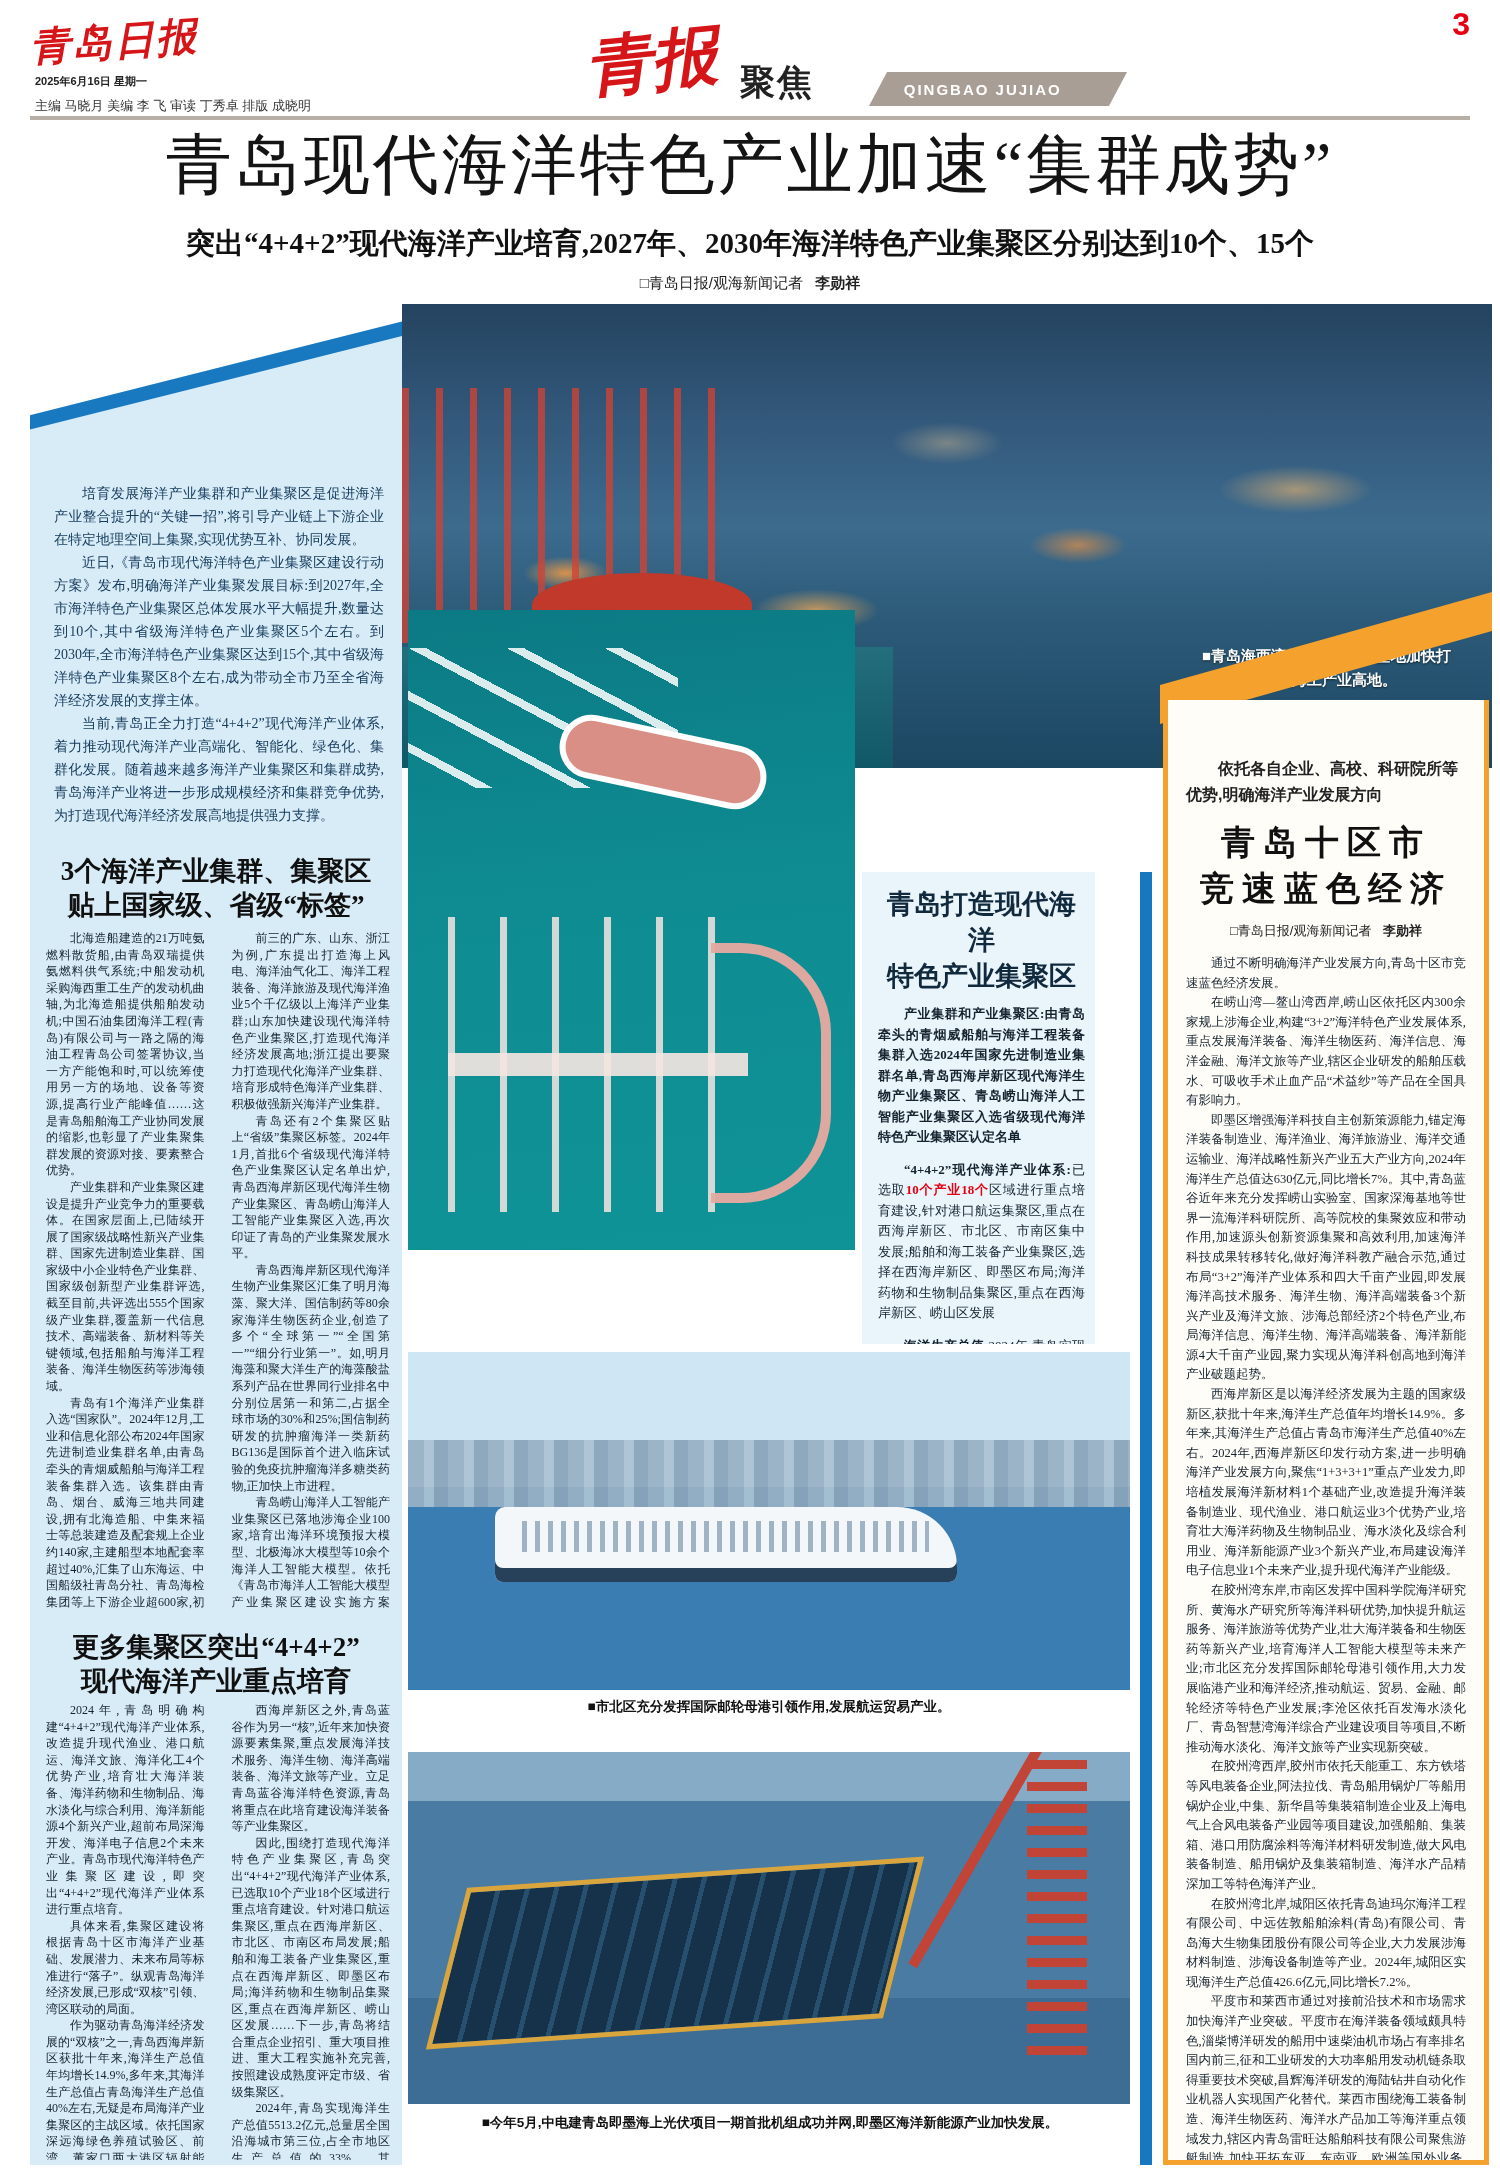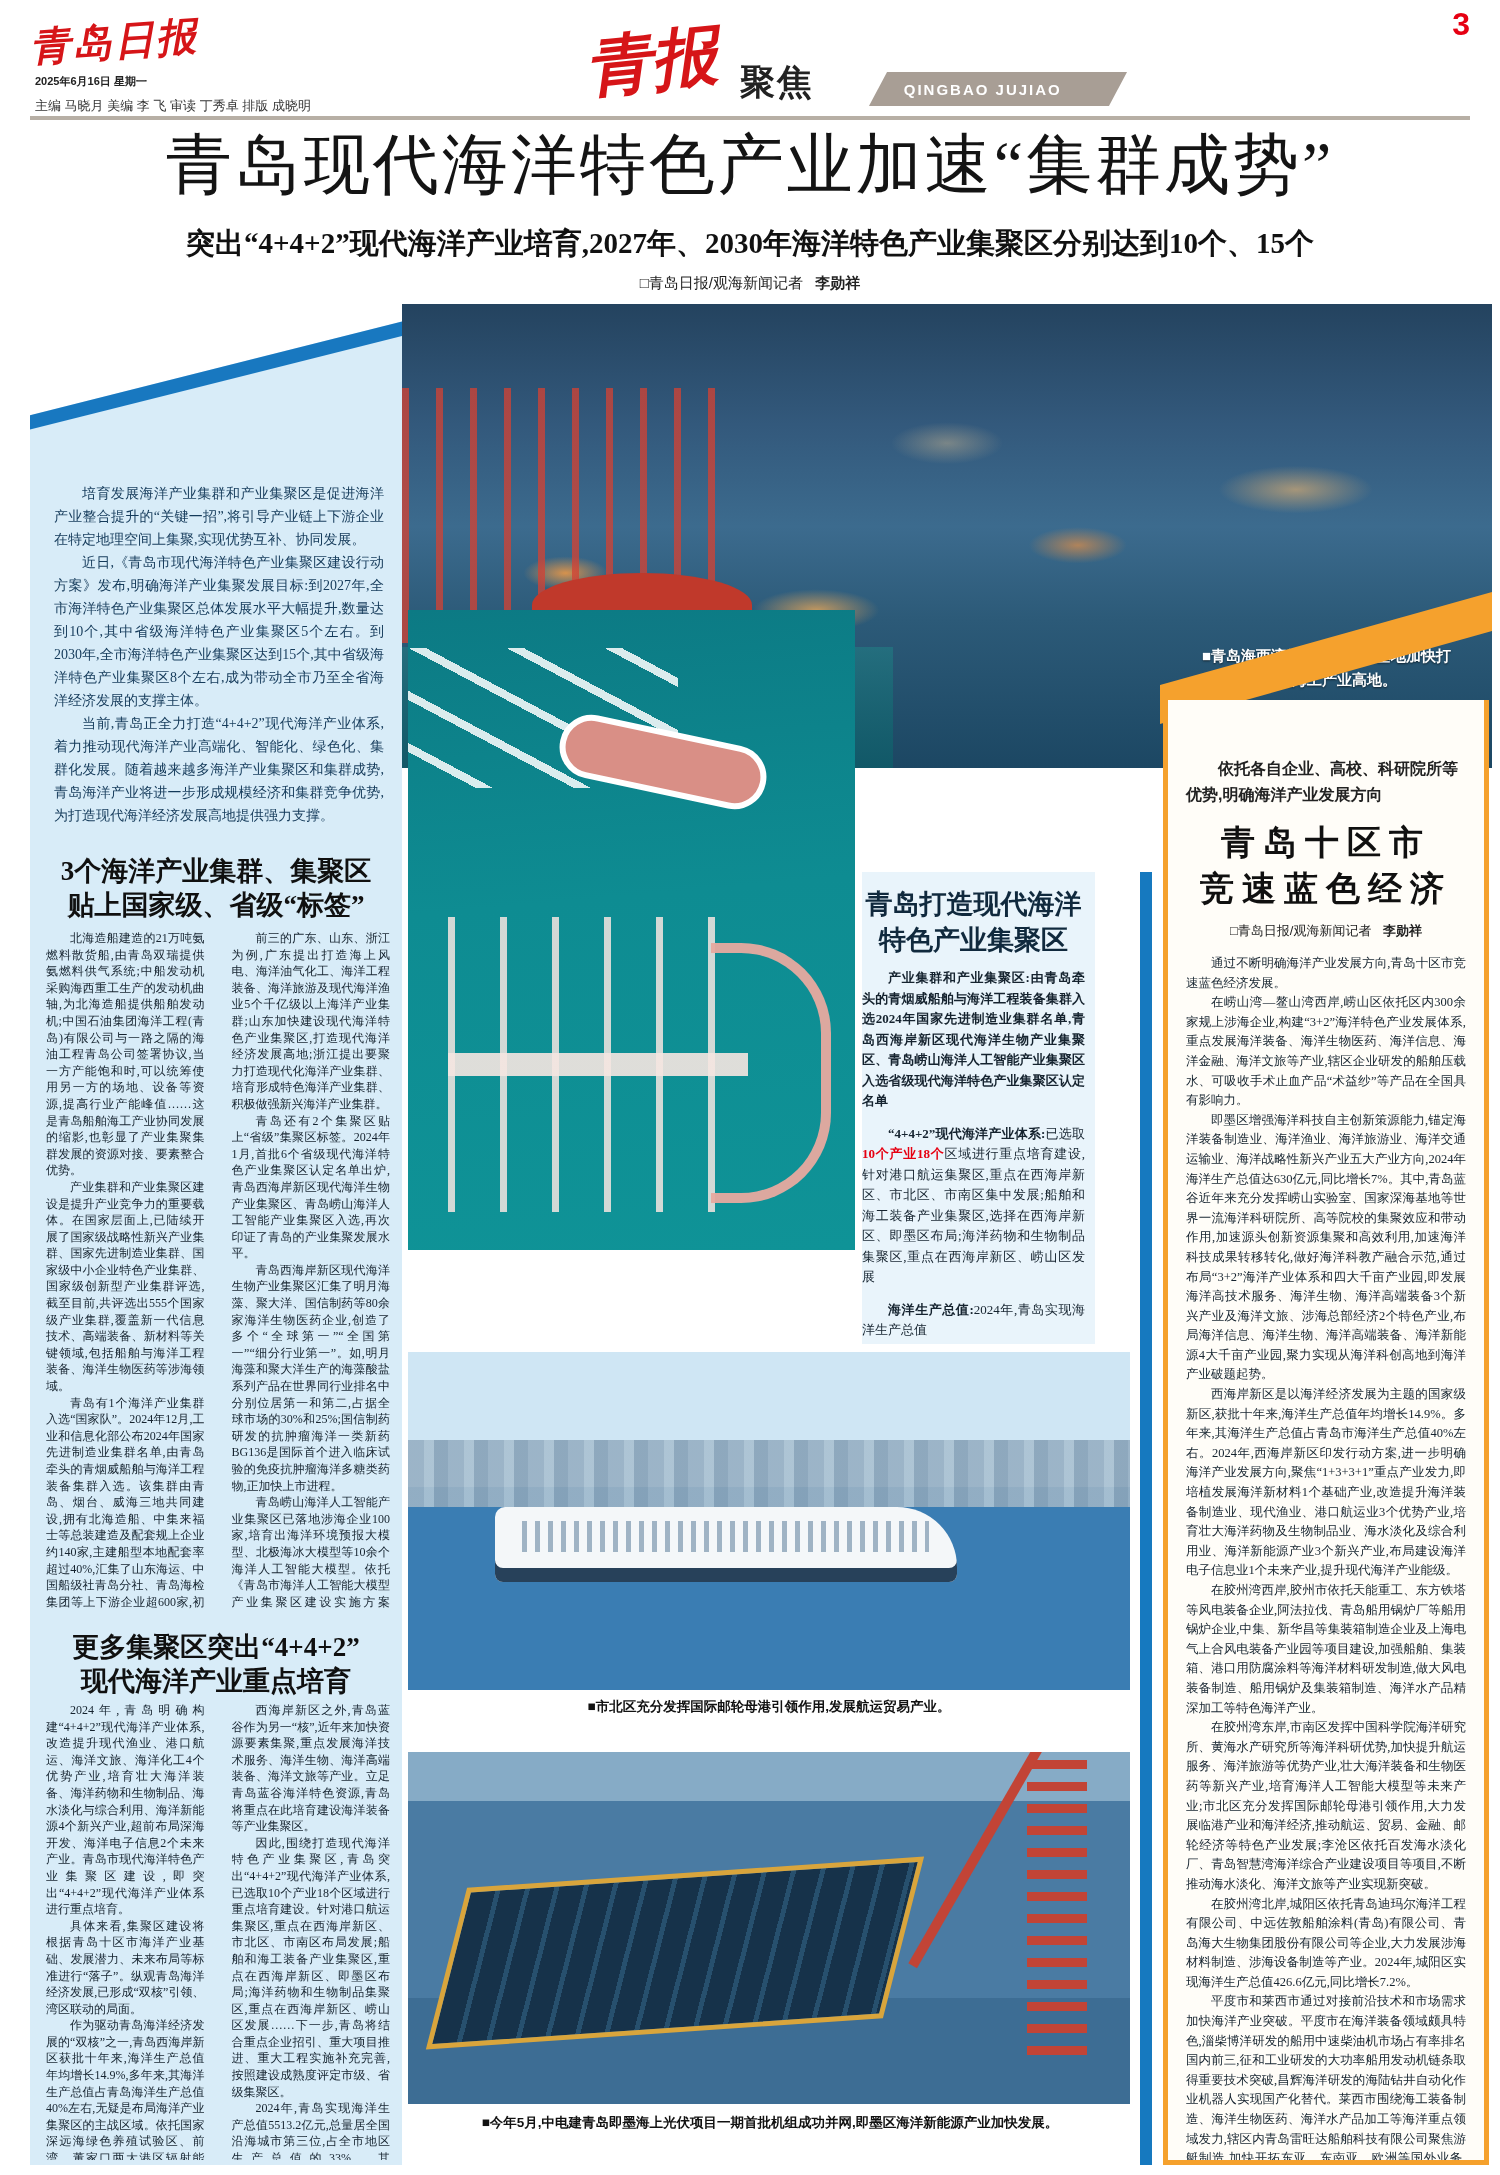--- a/index.html
+++ b/index.html
@@ -87,21 +87,21 @@
     background:
      linear-gradient(0deg,transparent 46%,rgba(245,230,225,.9) 46% 54%,transparent 54%),
      repeating-linear-gradient(90deg,rgba(245,230,225,.85) 0 7px,transparent 7px 52px);}
   #mp-arc{position:absolute;right:24px;top:52%;width:120px;height:260px;border:10px solid #e8aaa0;
     border-left:none;border-top-right-radius:90px;border-bottom-right-radius:90px;opacity:.95;}
   #marina-caption{position:absolute;left:418px;top:1258px;width:430px;font-size:13.5px;line-height:21px;
     font-weight:bold;font-family:"Liberation Sans",sans-serif;color:#111;text-align:justify;}
   #marina-caption .credit{font-weight:bold;margin-left:14px;}
 
   #middle-box{position:absolute;left:862px;top:872px;width:233px;height:472px;background:#e9f4fb;
-    padding:14px 10px 0 0;overflow:hidden;}
+    padding:14px 10px 0 16px;overflow:hidden;}
   #mb-title{text-align:center;font-weight:900;font-size:27px;line-height:36px;color:#10293d;
     font-family:"Liberation Serif",serif;margin-bottom:10px;}
   .mb-p{margin:0 0 12px 0;font-size:13px;line-height:20.5px;text-align:justify;color:#15232f;text-indent:2em;}
   .mb-p .b{font-weight:bold;}
   .mb-p .r{color:#e60012;font-weight:bold;}
 
   #cruise-photo{position:absolute;left:408px;top:1352px;width:722px;height:338px;overflow:hidden;
     background:linear-gradient(180deg,#cfe6f4 0 40%,#9dc4de 40% 46%,#3a7db3 46% 100%);}
   #cp-skyline{position:absolute;left:0;top:26%;width:100%;height:20%;opacity:.8;
     background:repeating-linear-gradient(90deg,#8fa8bd 0 16px,#a5bccd 16px 26px,#7e99b0 26px 40px);}
@@ -269,20 +269,20 @@
     </div>
     <div id="rb-byline" data-name="right-box-byline">
       <span data-name="right-box-byline-prefix">□青岛日报/观海新闻记者</span>
       <b data-name="right-box-byline-name">李勋祥</b>
     </div>
     <div id="rb-body" data-name="right-box-body">
       <p data-name="body-paragraph">通过不断明确海洋产业发展方向,青岛十区市竞速蓝色经济发展。</p>
       <p data-name="body-paragraph">在崂山湾—鳌山湾西岸,崂山区依托区内300余家规上涉海企业,构建“3+2”海洋特色产业发展体系,重点发展海洋装备、海洋生物医药、海洋信息、海洋金融、海洋文旅等产业,辖区企业研发的船舶压载水、可吸收手术止血产品“术益纱”等产品在全国具有影响力。</p>
       <p data-name="body-paragraph">即墨区增强海洋科技自主创新策源能力,锚定海洋装备制造业、海洋渔业、海洋旅游业、海洋交通运输业、海洋战略性新兴产业五大产业方向,2024年海洋生产总值达630亿元,同比增长7%。其中,青岛蓝谷近年来充分发挥崂山实验室、国家深海基地等世界一流海洋科研院所、高等院校的集聚效应和带动作用,加速源头创新资源集聚和高效利用,加速海洋科技成果转移转化,做好海洋科教产融合示范,通过布局“3+2”海洋产业体系和四大千亩产业园,即发展海洋高技术服务、海洋生物、海洋高端装备3个新兴产业及海洋文旅、涉海总部经济2个特色产业,布局海洋信息、海洋生物、海洋高端装备、海洋新能源4大千亩产业园,聚力实现从海洋科创高地到海洋产业破题起势。</p>
       <p data-name="body-paragraph">西海岸新区是以海洋经济发展为主题的国家级新区,获批十年来,海洋生产总值年均增长14.9%。多年来,其海洋生产总值占青岛市海洋生产总值40%左右。2024年,西海岸新区印发行动方案,进一步明确海洋产业发展方向,聚焦“1+3+3+1”重点产业发力,即培植发展海洋新材料1个基础产业,改造提升海洋装备制造业、现代渔业、港口航运业3个优势产业,培育壮大海洋药物及生物制品业、海水淡化及综合利用业、海洋新能源产业3个新兴产业,布局建设海洋电子信息业1个未来产业,提升现代海洋产业能级。</p>
+      <p data-name="body-paragraph">在胶州湾东岸,市南区发挥中国科学院海洋研究所、黄海水产研究所等海洋科研优势,加快提升航运服务、海洋旅游等优势产业,壮大海洋装备和生物医药等新兴产业,培育海洋人工智能大模型等未来产业;市北区充分发挥国际邮轮母港引领作用,大力发展临港产业和海洋经济,推动航运、贸易、金融、邮轮经济等特色产业发展;李沧区依托百发海水淡化厂、青岛智慧湾海洋综合产业建设项目等项目,不断推动海水淡化、海洋文旅等产业实现新突破。</p>
       <p data-name="body-paragraph">在胶州湾西岸,胶州市依托天能重工、东方铁塔等风电装备企业,阿法拉伐、青岛船用锅炉厂等船用锅炉企业,中集、新华昌等集装箱制造企业及上海电气上合风电装备产业园等项目建设,加强船舶、集装箱、港口用防腐涂料等海洋材料研发制造,做大风电装备制造、船用锅炉及集装箱制造、海洋水产品精深加工等特色海洋产业。</p>
-      <p data-name="body-paragraph">在胶州湾东岸,市南区发挥中国科学院海洋研究所、黄海水产研究所等海洋科研优势,加快提升航运服务、海洋旅游等优势产业,壮大海洋装备和生物医药等新兴产业,培育海洋人工智能大模型等未来产业;市北区充分发挥国际邮轮母港引领作用,大力发展临港产业和海洋经济,推动航运、贸易、金融、邮轮经济等特色产业发展;李沧区依托百发海水淡化厂、青岛智慧湾海洋综合产业建设项目等项目,不断推动海水淡化、海洋文旅等产业实现新突破。</p>
       <p data-name="body-paragraph">在胶州湾北岸,城阳区依托青岛迪玛尔海洋工程有限公司、中远佐敦船舶涂料(青岛)有限公司、青岛海大生物集团股份有限公司等企业,大力发展涉海材料制造、涉海设备制造等产业。2024年,城阳区实现海洋生产总值426.6亿元,同比增长7.2%。</p>
       <p data-name="body-paragraph">平度市和莱西市通过对接前沿技术和市场需求加快海洋产业突破。平度市在海洋装备领域颇具特色,淄柴博洋研发的船用中速柴油机市场占有率排名国内前三,征和工业研发的大功率船用发动机链条取得重要技术突破,昌辉海洋研发的海陆钻井自动化作业机器人实现国产化替代。莱西市围绕海工装备制造、海洋生物医药、海洋水产品加工等海洋重点领域发力,辖区内青岛雷旺达船舶科技有限公司聚焦游艇制造,加快开拓东亚、东南亚、欧洲等国外业务,飞马滨(青岛)智能科技有限公司成功研制出首台工业级水下智能清洗机器人,填补了国内空白。</p>
     </div>
   </div>
 
 </div>
 
 </body></html>

